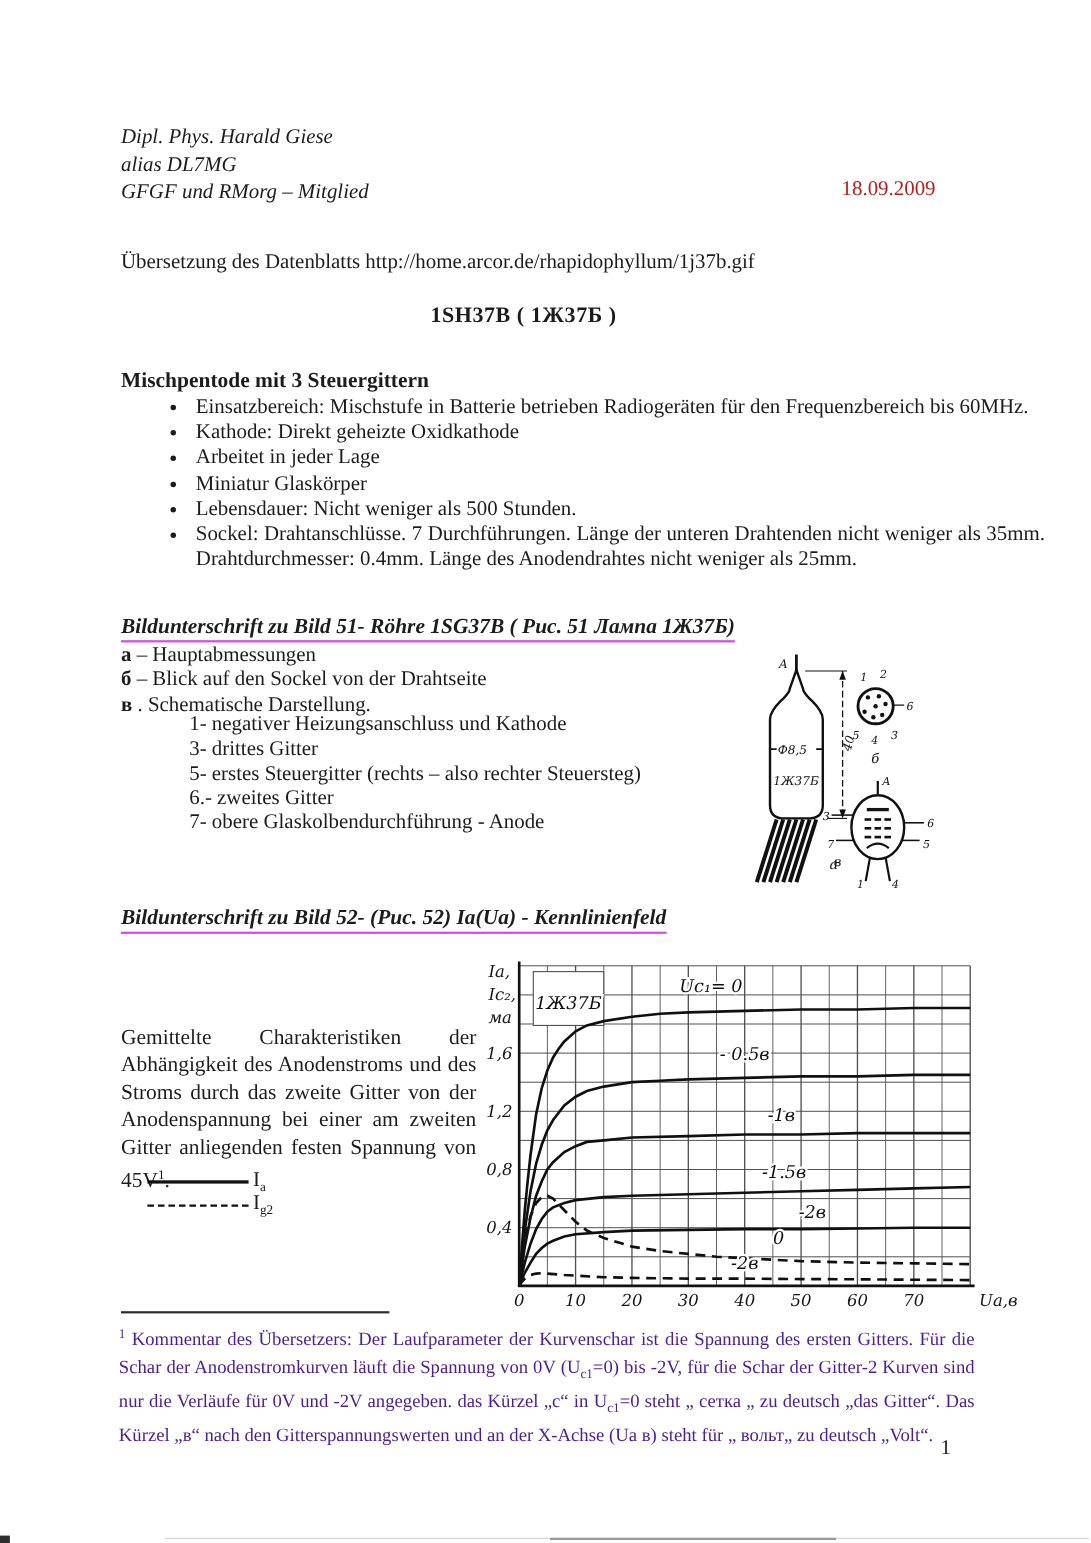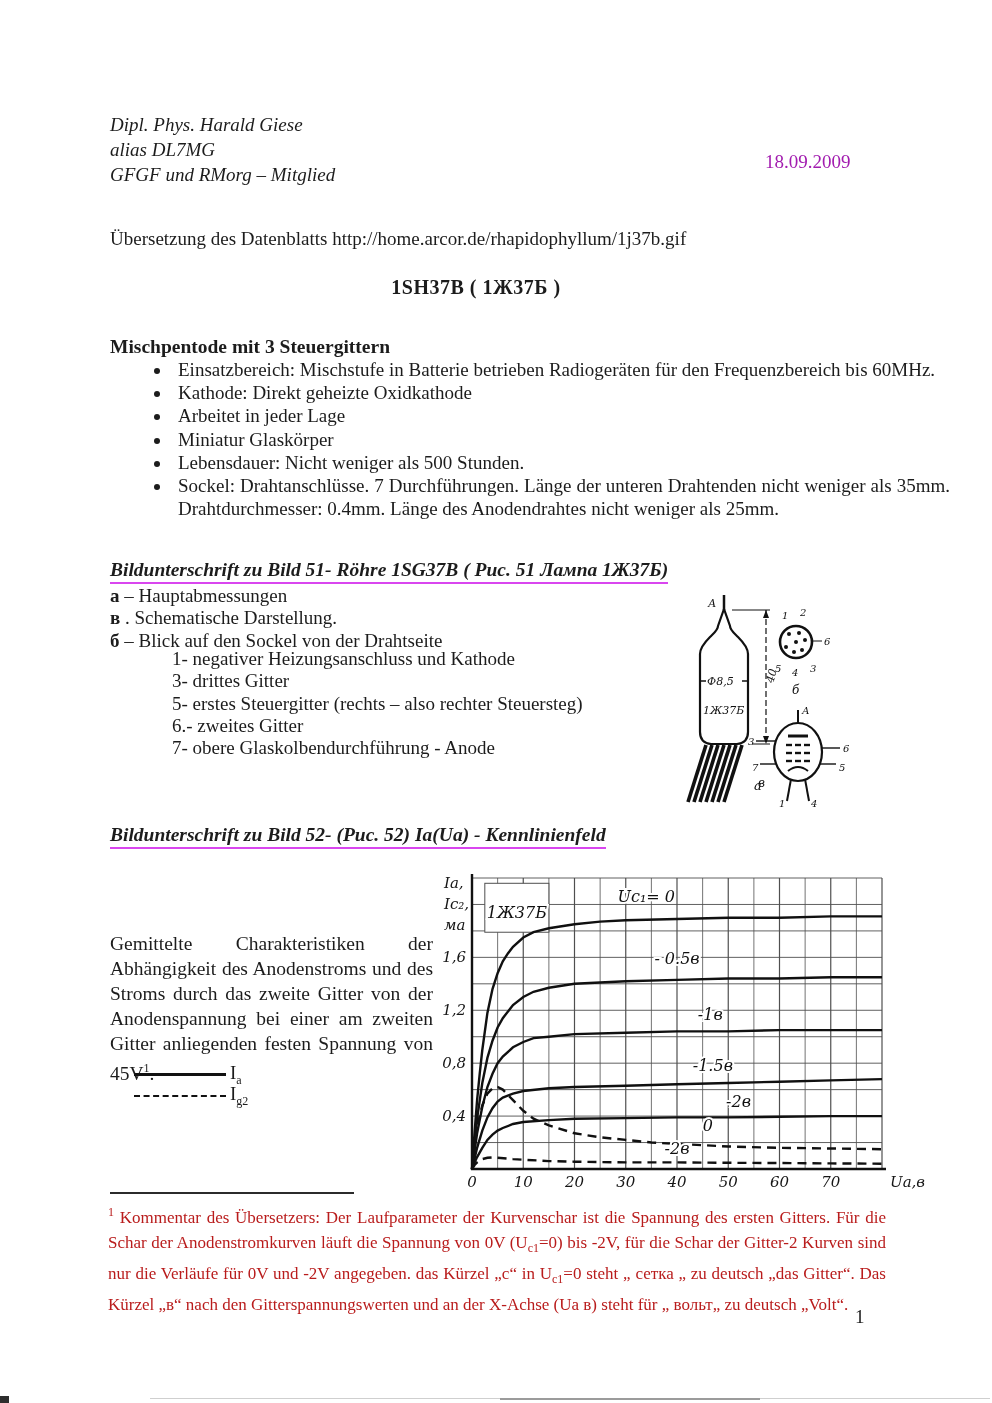--- a/index.html
+++ b/index.html
@@ -3,21 +3,21 @@
 <meta charset="utf-8">
 <style>
   html,body{margin:0;padding:0;}
   body{
     width:992px;height:1403px;background:#ffffff;position:relative;
     font-family:"Liberation Serif", serif;color:#1c1c1c;overflow:hidden;
   }
   .abs{position:absolute;}
   
   .author{left:110px;top:112px;font-size:19px;line-height:25px;font-style:italic;}
-  .date{left:765px;top:151px;font-size:19px;color:#a21caf;}
+  .date{left:765px;top:161px;font-size:19px;color:#b91c1c;}
   .transl{left:110px;top:228px;font-size:19px;width:760px;}
   
   .doc-title{left:0;top:276px;width:952px;text-align:center;font-size:20px;font-weight:bold;letter-spacing:.5px;}
   
   .feat-head{left:110px;top:336px;font-size:19.5px;font-weight:bold;}
   .feat-list{left:110px;top:358px;width:778px;margin:0;padding:0 0 0 62px;font-size:19px;line-height:23.2px;}
   .feat-list li{text-align:justify;padding-left:6px;}
   
   .sec-head{font-size:19.5px;font-weight:bold;font-style:italic;border-bottom:2px solid #d946ef;padding-bottom:1px;display:inline-block;}
   .f51-head{left:110px;top:559px;}
@@ -37,21 +37,21 @@
   .leg-dash{border-top:2px dashed #111;}
   sub{font-size:12px;}
   sup{font-size:12px;}
   
   .chartwrap{left:440px;top:866px;width:552px;height:332px;}
   .ch-tick{font:italic 15px "DejaVu Serif", serif;fill:#161616;}
   .ch-lab{font:italic 16px "DejaVu Serif", serif;fill:#101010;paint-order:stroke;stroke:#ffffff;stroke-width:4px;}
   .ch-ylab{font:italic 15px "DejaVu Serif", serif;fill:#161616;}
   
   .fn-sep{left:110px;top:1192px;width:244px;border-top:2px solid #2b2b2b;height:0;}
-  .footnote{left:108px;top:1200px;width:778px;font-size:17px;line-height:25px;text-align:justify;color:#b91c1c;}
+  .footnote{left:108px;top:1200px;width:778px;font-size:17px;line-height:25px;text-align:justify;color:#4c1d95;}
   .pagenum{left:855px;top:1306px;font-size:19px;}
   
   .scanline1{left:150px;top:1398px;width:840px;height:1px;background:#cfcfcf;}
   .scanline2{left:500px;top:1398px;width:260px;height:2px;background:#9b9b9b;}
   .scanmark{left:0;top:1396px;width:9px;height:7px;background:#2e2e2e;}
   svg text{user-select:none;}
 </style>
 </head>
 <body>
 
@@ -71,22 +71,22 @@
   <li>Kathode: Direkt geheizte Oxidkathode</li>
   <li>Arbeitet in jeder Lage</li>
   <li>Miniatur Glaskörper</li>
   <li>Lebensdauer: Nicht weniger als 500 Stunden.</li>
   <li>Sockel: Drahtanschlüsse. 7 Durchführungen. Länge der unteren Drahtenden nicht weniger als 35mm. Drahtdurchmesser: 0.4mm. Länge des Anodendrahtes nicht weniger als 25mm.</li>
 </ul>
 
 <div class="abs f51-head"><span class="sec-head">Bildunterschrift zu Bild 51- Röhre 1SG37B ( Puc. 51 Лампа 1Ж37Б)</span></div>
 <div class="abs abv">
   <div><span class="key">a</span> <span>– Hauptabmessungen</span></div>
+  <div><span class="key">б</span> <span>– Blick auf den Sockel von der Drahtseite</span></div>
   <div><span class="key">в</span> <span>. Schematische Darstellung.</span></div>
-  <div><span class="key">б</span> <span>– Blick auf den Sockel von der Drahtseite</span></div>
 </div>
 <div class="abs numlist">
   <div>1- negativer Heizungsanschluss und Kathode</div>
   <div>3- drittes Gitter</div>
   <div>5- erstes Steuergitter (rechts – also rechter Steuersteg)</div>
   <div>6.- zweites Gitter</div>
   <div>7- obere Glaskolbendurchführung - Anode</div>
 </div>
 
 <svg class="abs tubefig" viewBox="0 0 344 218">

